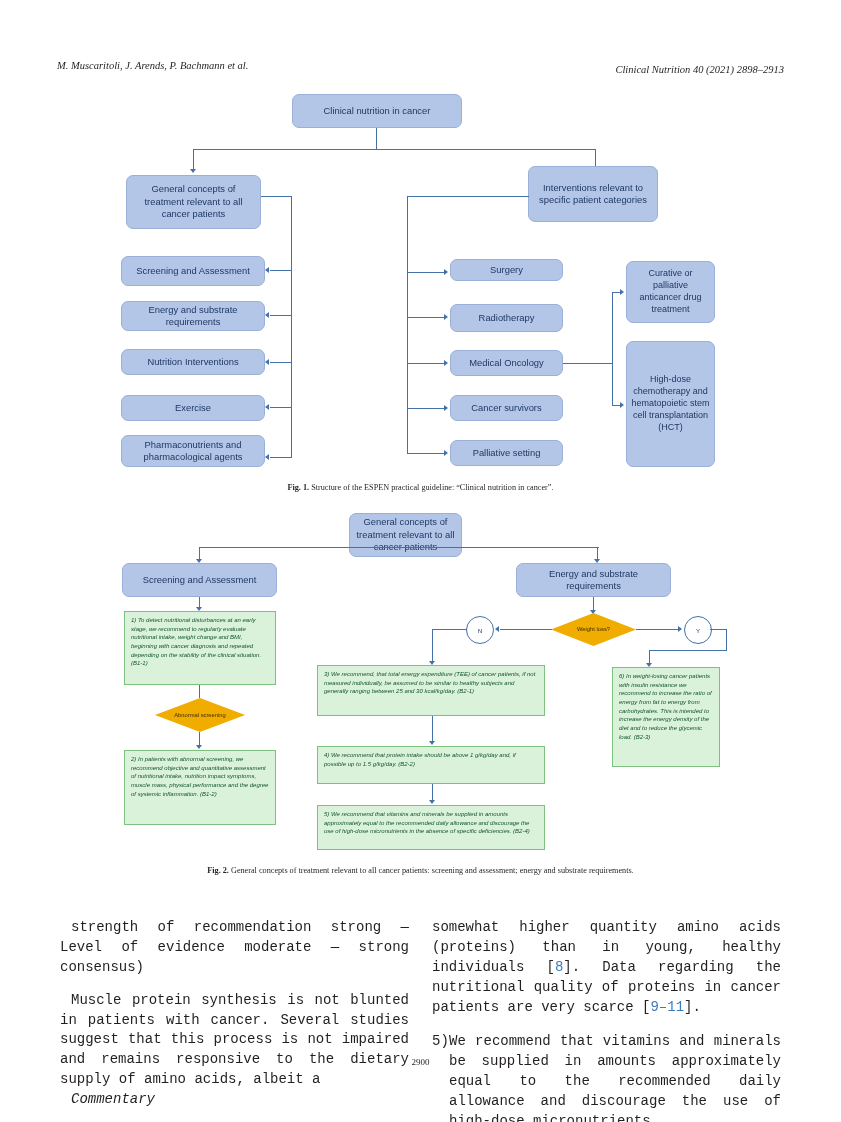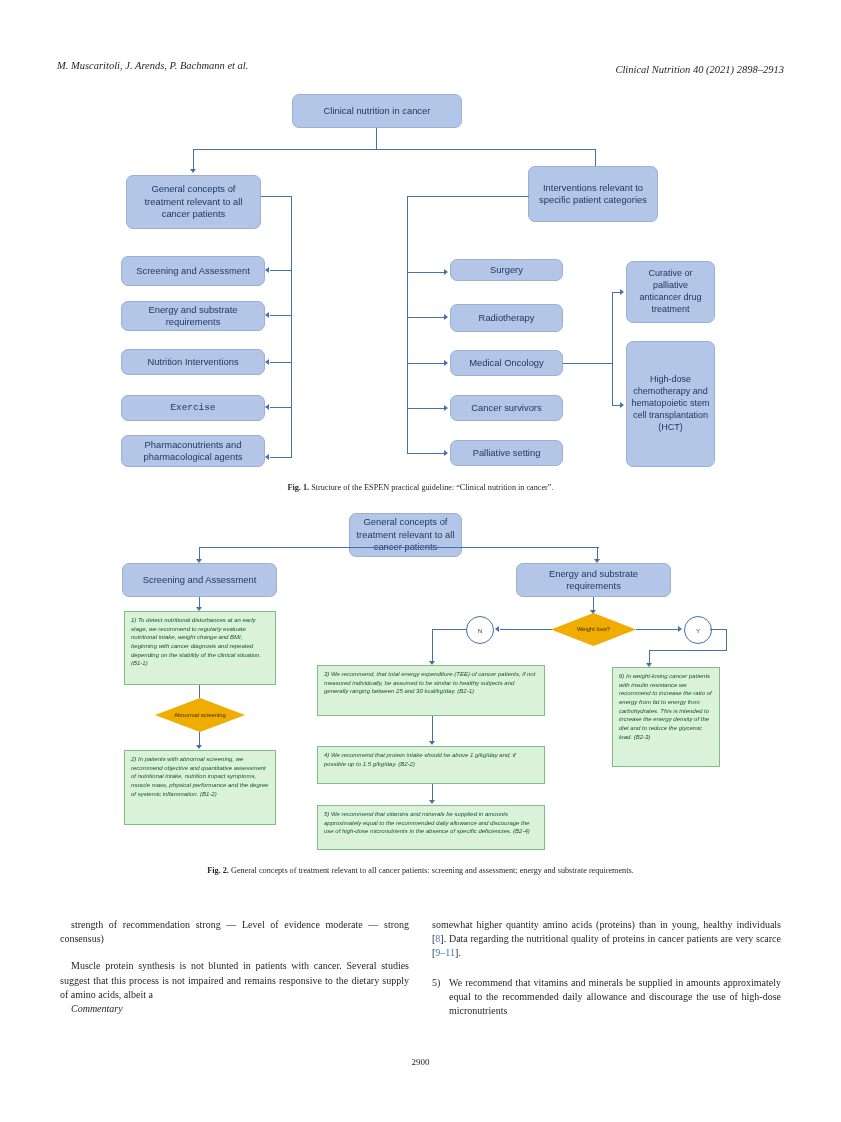--- a/index.html
+++ b/index.html
@@ -54,22 +54,22 @@
         border-left:4.6px solid #4472a8;}
   .ar-l{border-top:3.2px solid transparent;border-bottom:3.2px solid transparent;
         border-right:4.6px solid #4472a8;}
 
   
   .caption{position:absolute;left:57px;right:57px;text-align:center;
            font-family:"Liberation Serif",serif;font-size:8.2px;color:#231f20;}
   .caption b{font-weight:bold;}
 
   
-  .col{position:absolute;width:349px;font-family:Liberation Serif, serif;
-       font-size:10px;line-height:1.42;color:#231f20;text-align:justify;}
+  .col{position:absolute;width:349px;font-family:Liberation Mono, monospace;
+       font-size:14px;line-height:1.42;color:#231f20;text-align:justify;}
   .col.left{left:60px;}
   .col.right{left:432px;}
   .p{margin:0 0 0 0;}
   .indent{text-indent:11px;}
   .it{font-style:italic;}
   .ref{color:#3a7bbf;}
   .hang{position:relative;padding-left:17px;}
   .hang .num{position:absolute;left:0;top:0;}
 
   .pageno{position:absolute;left:0;right:0;top:1057px;text-align:center;
@@ -101,21 +101,21 @@
 
     <div class="node blue" style="left:126px;top:175px;width:135px;height:54px;">General concepts of treatment relevant to all cancer patients</div>
     <div class="node blue" style="left:528px;top:166px;width:130px;height:56px;">Interventions relevant to specific patient categories</div>
 
     <div class="ln lh" style="left:261px;top:196px;width:31px;"></div>
     <div class="ln lv" style="left:291px;top:196px;height:262px;"></div>
 
     <div class="node blue" style="left:121px;top:256px;width:144px;height:30px;">Screening and Assessment</div>
     <div class="node blue" style="left:121px;top:301px;width:144px;height:30px;">Energy and substrate requirements</div>
     <div class="node blue" style="left:121px;top:349px;width:144px;height:26px;">Nutrition Interventions</div>
-    <div class="node blue" style="left:121px;top:395px;width:144px;height:26px;font-family:Liberation Mono, monospace;">Exercise</div>
+    <div class="node blue" style="left:121px;top:395px;width:144px;height:26px;">Exercise</div>
     <div class="node blue" style="left:121px;top:435px;width:144px;height:32px;">Pharmaconutrients and pharmacological agents</div>
 
     <div class="ln lh" style="left:270px;top:270px;width:22px;"></div>
     <div class="ar ar-l" style="left:265px;top:267px;"></div>
     <div class="ln lh" style="left:270px;top:315px;width:22px;"></div>
     <div class="ar ar-l" style="left:265px;top:312px;"></div>
     <div class="ln lh" style="left:270px;top:362px;width:22px;"></div>
     <div class="ar ar-l" style="left:265px;top:359px;"></div>
     <div class="ln lh" style="left:270px;top:407px;width:22px;"></div>
     <div class="ar ar-l" style="left:265px;top:404px;"></div>

